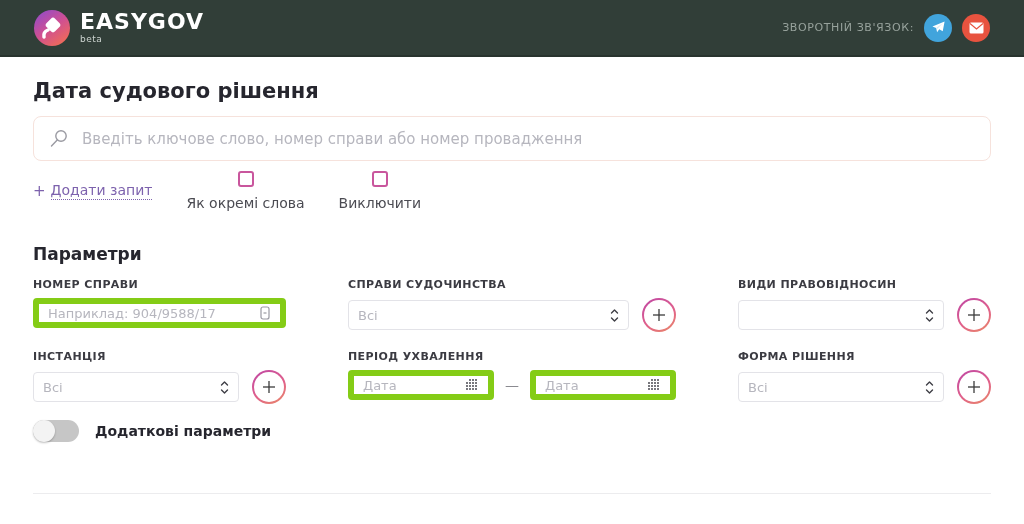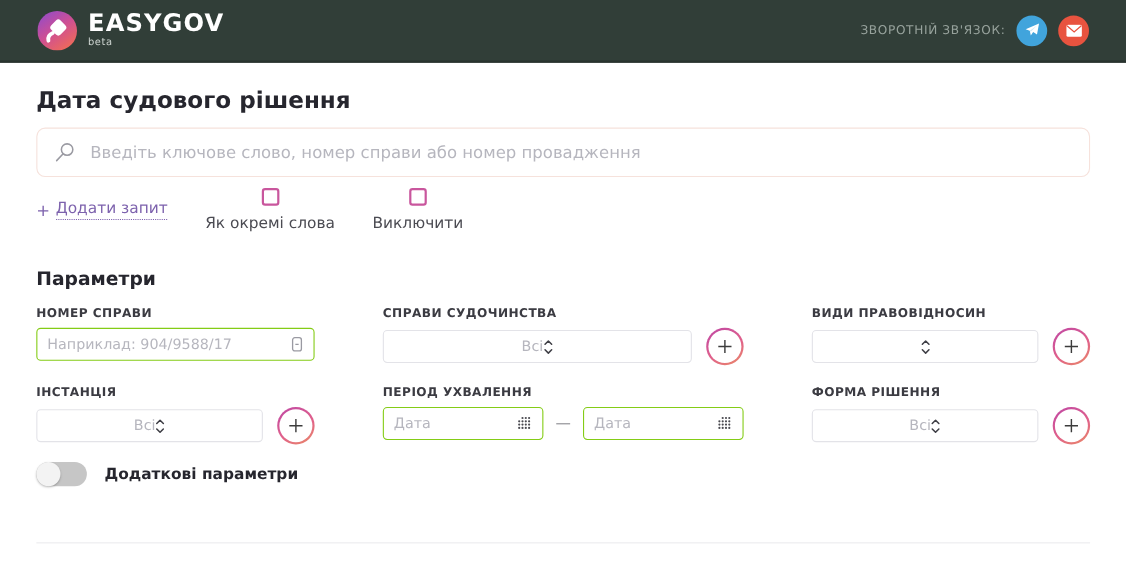--- a/index.html
+++ b/index.html
@@ -34,28 +34,28 @@
   .add-query .lnk { border-bottom:1px dotted #7d62ad; padding-bottom:1px; }
   .chk { display:flex; align-items:center; gap:8px; cursor:pointer; font-size:14px; color:#4b4b52;flex-direction:column; }
   .chk-box { width:16px; height:16px; border:2px solid #c9569d; border-radius:3px; background:#fff; }
 
   .params-title { margin-top:33px; font-size:17px; font-weight:bold; color:#26262e; }
 
   .grid { margin-top:14px; display:grid; grid-template-columns:repeat(3,1fr);
     column-gap:62px; row-gap:18px; }
   .field-label { font-size:11px; font-weight:bold; color:#3b3b42; letter-spacing:0.4px; margin-bottom:7px; }
   .field-row { display:flex; align-items:center; }
-  .tbox { height:30px; border:1px solid #84cc16; border-radius:4px; background:#fff;
+  .tbox { height:30px; border:6px solid #84cc16; border-radius:4px; background:#fff;
     display:flex; align-items:center; padding:0 9px; }
   .tbox input { border:none; outline:none; flex:1; font-size:13px; color:#3a3a42;
     font-family:inherit; background:transparent; min-width:0; }
   .tbox input::placeholder { color:#b6b6be; }
   .case-box { width:253px; }
   .selectbox { height:30px; flex:1; border:1px solid #e3e3e8; border-radius:4px; background:#fff;
-    display:flex; align-items:center; justify-content:center; padding:0 9px; cursor:pointer; }
+    display:flex; align-items:center; justify-content:space-between; padding:0 9px; cursor:pointer; }
   .select-value { font-size:13px; color:#b6b6be; }
   .plus-btn { width:34px; height:34px; min-width:34px; border-radius:50%; margin-left:13px;
     background:linear-gradient(150deg,#c74d9e 15%,#e0608b 55%,#ea8a66 100%);
     display:flex; align-items:center; justify-content:center; cursor:pointer; }
   .plus-inner { width:30px; height:30px; border-radius:50%; background:#fff;
     display:flex; align-items:center; justify-content:center; }
   .date-box { width:146px; }
   .date-sep { margin:0 11px; color:#8a8a90; font-size:14px; }
 
   .toggle-row { margin-top:16px; display:flex; align-items:center; gap:16px; }

